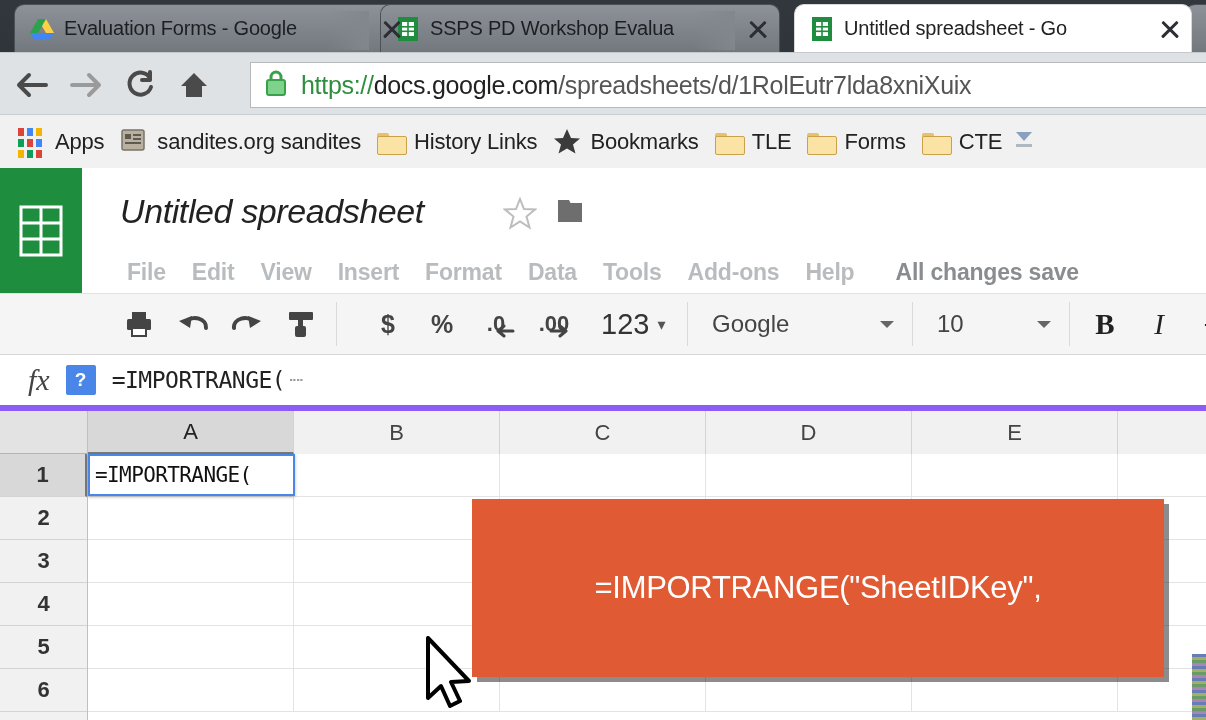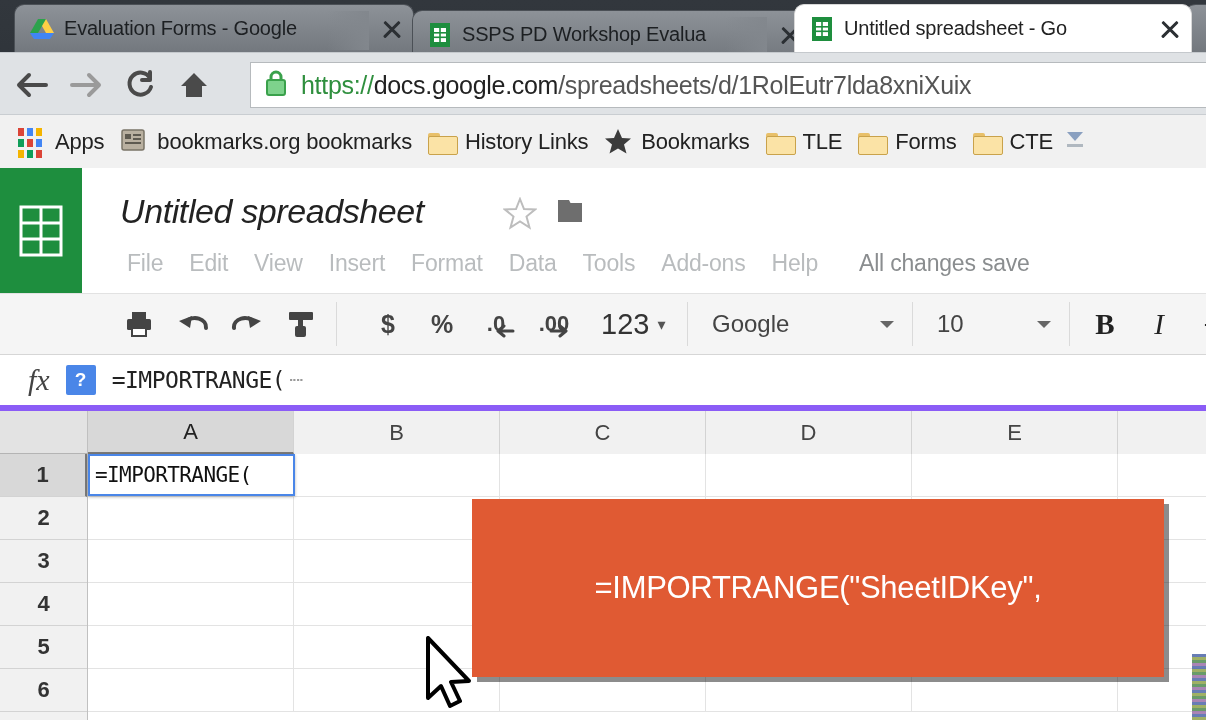--- a/index.html
+++ b/index.html
@@ -146,21 +146,21 @@
   #doc-title {
     position: absolute; left: 38px; top: 24px;
     font-size: 34px; font-style: italic; color: #222;
     white-space: nowrap; letter-spacing: -.4px;
   }
   #star-icon { position: absolute; left: 421px; top: 29px; }
   #folder-move-icon { position: absolute; left: 474px; top: 28px; }
 
   #menu-bar {
     position: absolute; left: 32px; top: 72px; right: 8px; height: 46px;
-    display: flex; align-items: center; white-space: nowrap;
+    display: flex; align-items: flex-end; white-space: nowrap; font-weight: bold;
   }
   .menu-item {
     font-size: 23px; color: #b9bcbe; padding: 0 13px; letter-spacing: -.2px;
   }
   #save-status {
     font-size: 23px; color: #8a8d8f; margin-left: 28px; letter-spacing: -.2px;
   }
 
   
   #toolbar {
@@ -295,21 +295,21 @@
           <polygon points="9,2 17,2 25,16 17,16" fill="#ffcf46"></polygon>
           <polygon points="9,2 1,16 9,16 17,2" fill="#2ba24c"></polygon>
           <polygon points="1,16 5,22 21,22 25,16" fill="#4285f4"></polygon>
         </svg>
       </span>
       <span class="tab-title">Evaluation Forms - Google</span>
       <span class="tab-fade"></span>
       <span class="tab-close"></span>
     </div>
 
-    <div class="tab inactive" style="left:412px; width:400px;margin-top:6px;">
+    <div class="tab inactive" style="left:380px; width:400px;">
       <span class="tab-fav">
         <svg width="22" height="26" viewBox="0 0 22 26">
           <rect x="1" y="1" width="20" height="24" fill="#1e8e3e"></rect>
           <rect x="5" y="6" width="12" height="14" fill="#fff"></rect>
           <rect x="5" y="10" width="12" height="1.6" fill="#1e8e3e"></rect>
           <rect x="5" y="14.5" width="12" height="1.6" fill="#1e8e3e"></rect>
           <rect x="10.2" y="6" width="1.6" height="14" fill="#1e8e3e"></rect>
         </svg>
       </span>
       <span class="tab-title">SSPS PD Workshop Evalua</span>
@@ -391,21 +391,21 @@
     <div class="bm">
       <span class="bm-ico">
         <svg width="26" height="24" viewBox="0 0 26 24">
           <rect x="2" y="2" width="22" height="20" rx="2" fill="#b9b0a0" stroke="#7a7467" stroke-width="1.5"></rect>
           <rect x="5" y="6" width="6" height="5" fill="#5e5a50"></rect>
           <rect x="13" y="6" width="8" height="2" fill="#5e5a50"></rect>
           <rect x="13" y="10" width="8" height="2" fill="#5e5a50"></rect>
           <rect x="5" y="14" width="16" height="2" fill="#5e5a50"></rect>
         </svg>
       </span>
-      <span class="bm-label">bookmarks.org bookmarks</span>
+      <span class="bm-label">sandites.org sandites</span>
     </div>
 
     <div class="bm">
       <span class="bm-ico folder"></span>
       <span class="bm-label">History Links</span>
     </div>
 
     <div class="bm">
       <span class="bm-ico">
         <svg width="28" height="27" viewBox="0 0 28 27">

